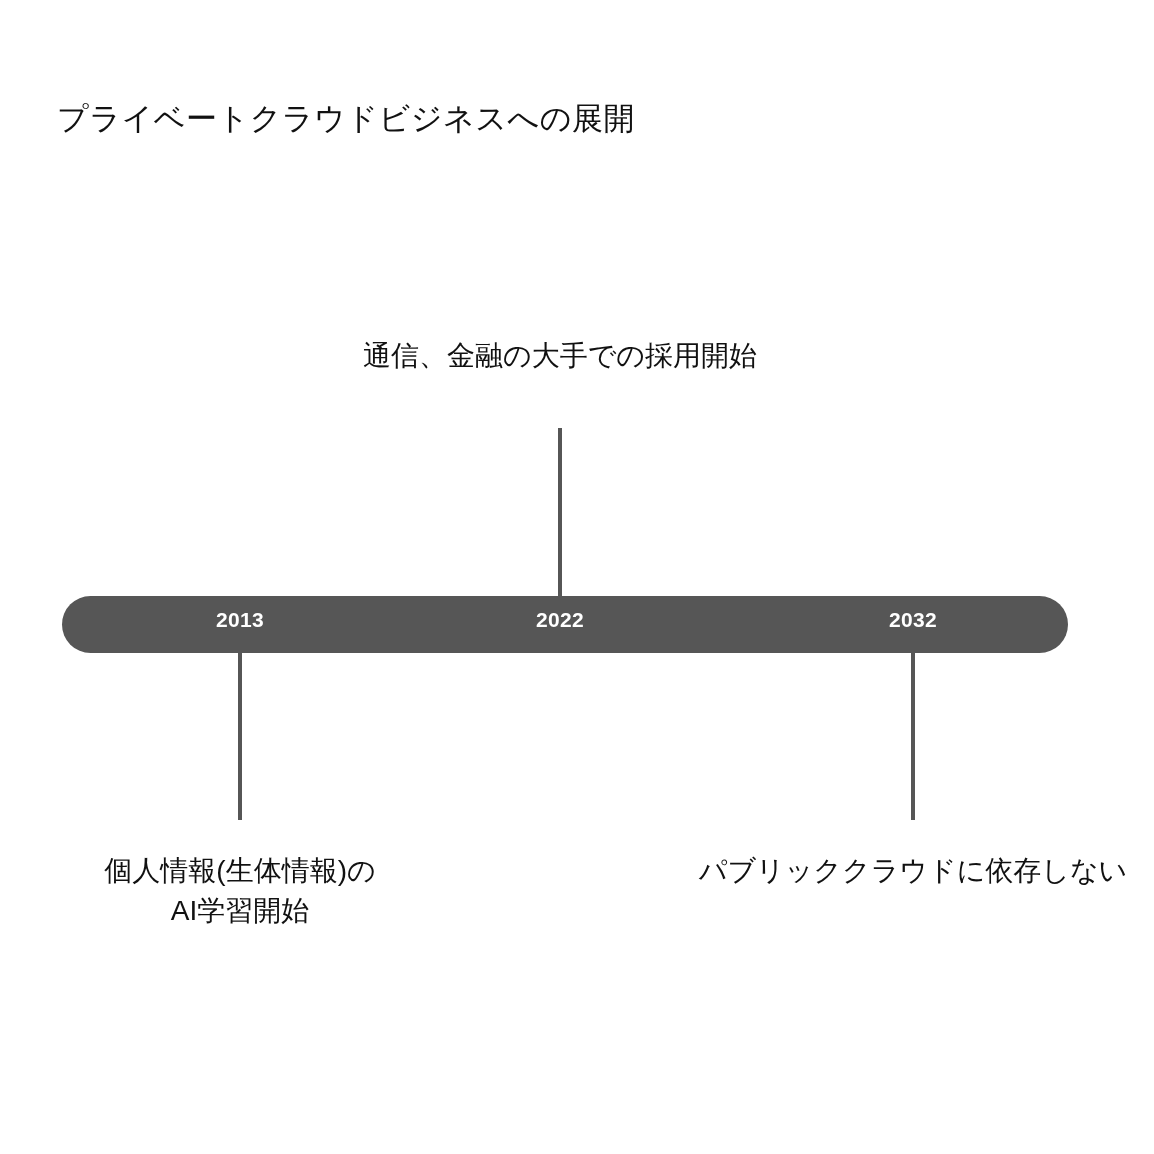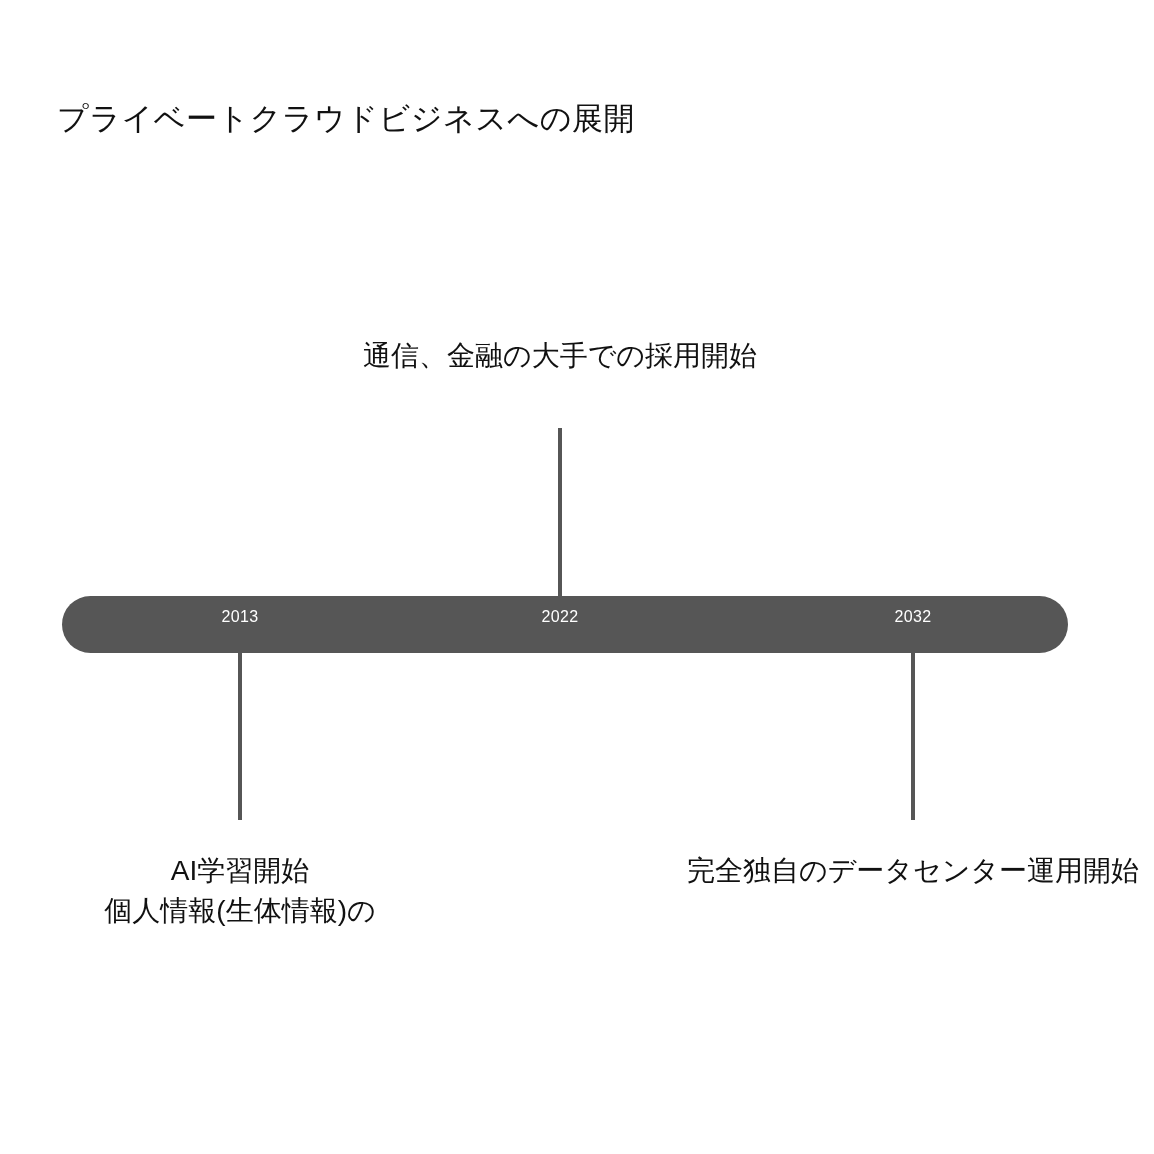--- a/index.html
+++ b/index.html
@@ -42,22 +42,22 @@
     top: 578px;
     width: 1006px;
     height: 57px;
     background: #565656;
     border-radius: 28.5px;
   }
 
   .year-label {
     position: absolute;
     top: 590px;
-    font-size: 16px;
-    font-weight: 400;
+    font-size: 21px;
+    font-weight: 700;
     color: #ffffff;
     letter-spacing: 0.3px;
     transform: translateX(-50%);
     white-space: nowrap;
   }
 
   
   .connector {
     position: absolute;
     width: 4px;
@@ -87,28 +87,28 @@
 <div id="canvas">
 
   <div class="page-title">プライベートクラウドビジネスへの展開</div>
 
   <div class="timeline-bar"></div>
 
   <div id="marks">
       <div class="year-label" style="left: 240px;">2013</div>
       <div class="connector down" style="left: 240px;"></div>
       <div class="event-caption below" style="left: 240px;">
+        <span class="line">個人情報(生体情報)の</span>
         <span class="line">AI学習開始</span>
-        <span class="line">個人情報(生体情報)の</span>
       </div>
       <div class="year-label" style="left: 560px;">2022</div>
       <div class="connector up" style="left: 560px;"></div>
       <div class="event-caption above" style="left: 560px;">
         <span class="line">通信、金融の大手での採用開始</span>
       </div>
       <div class="year-label" style="left: 913px;">2032</div>
       <div class="connector down" style="left: 913px;"></div>
       <div class="event-caption below" style="left: 913px;">
-        <span class="line">完全独自のデータセンター運用開始</span>
+        <span class="line">パブリッククラウドに依存しない</span>
       </div>
     </div>
 
 </div>
 
 </body></html>

